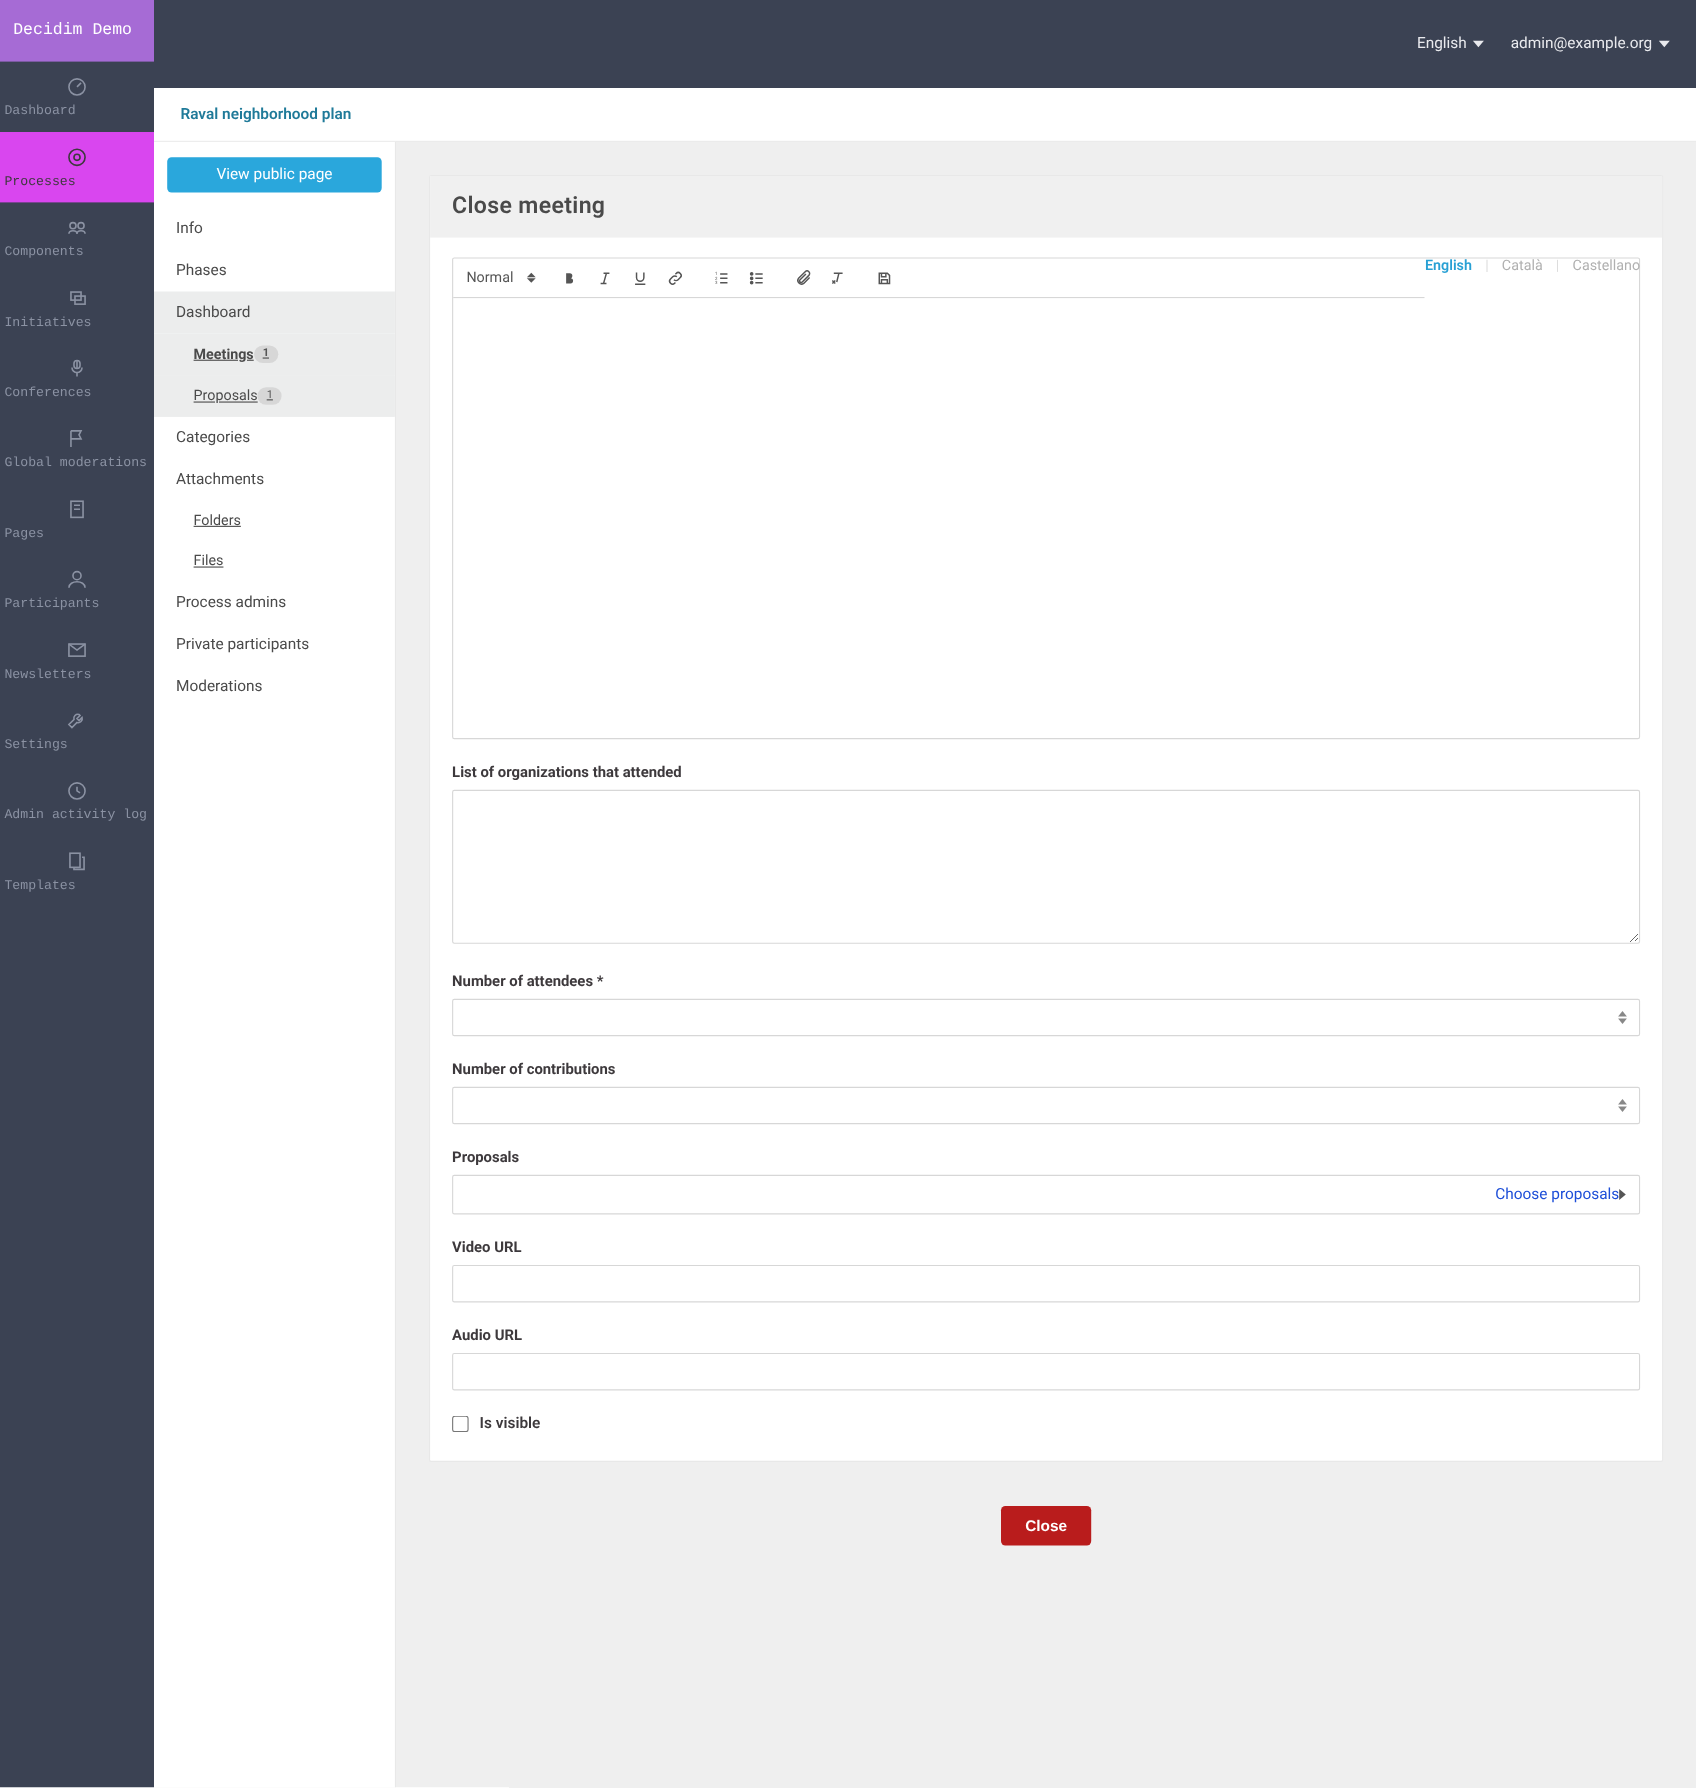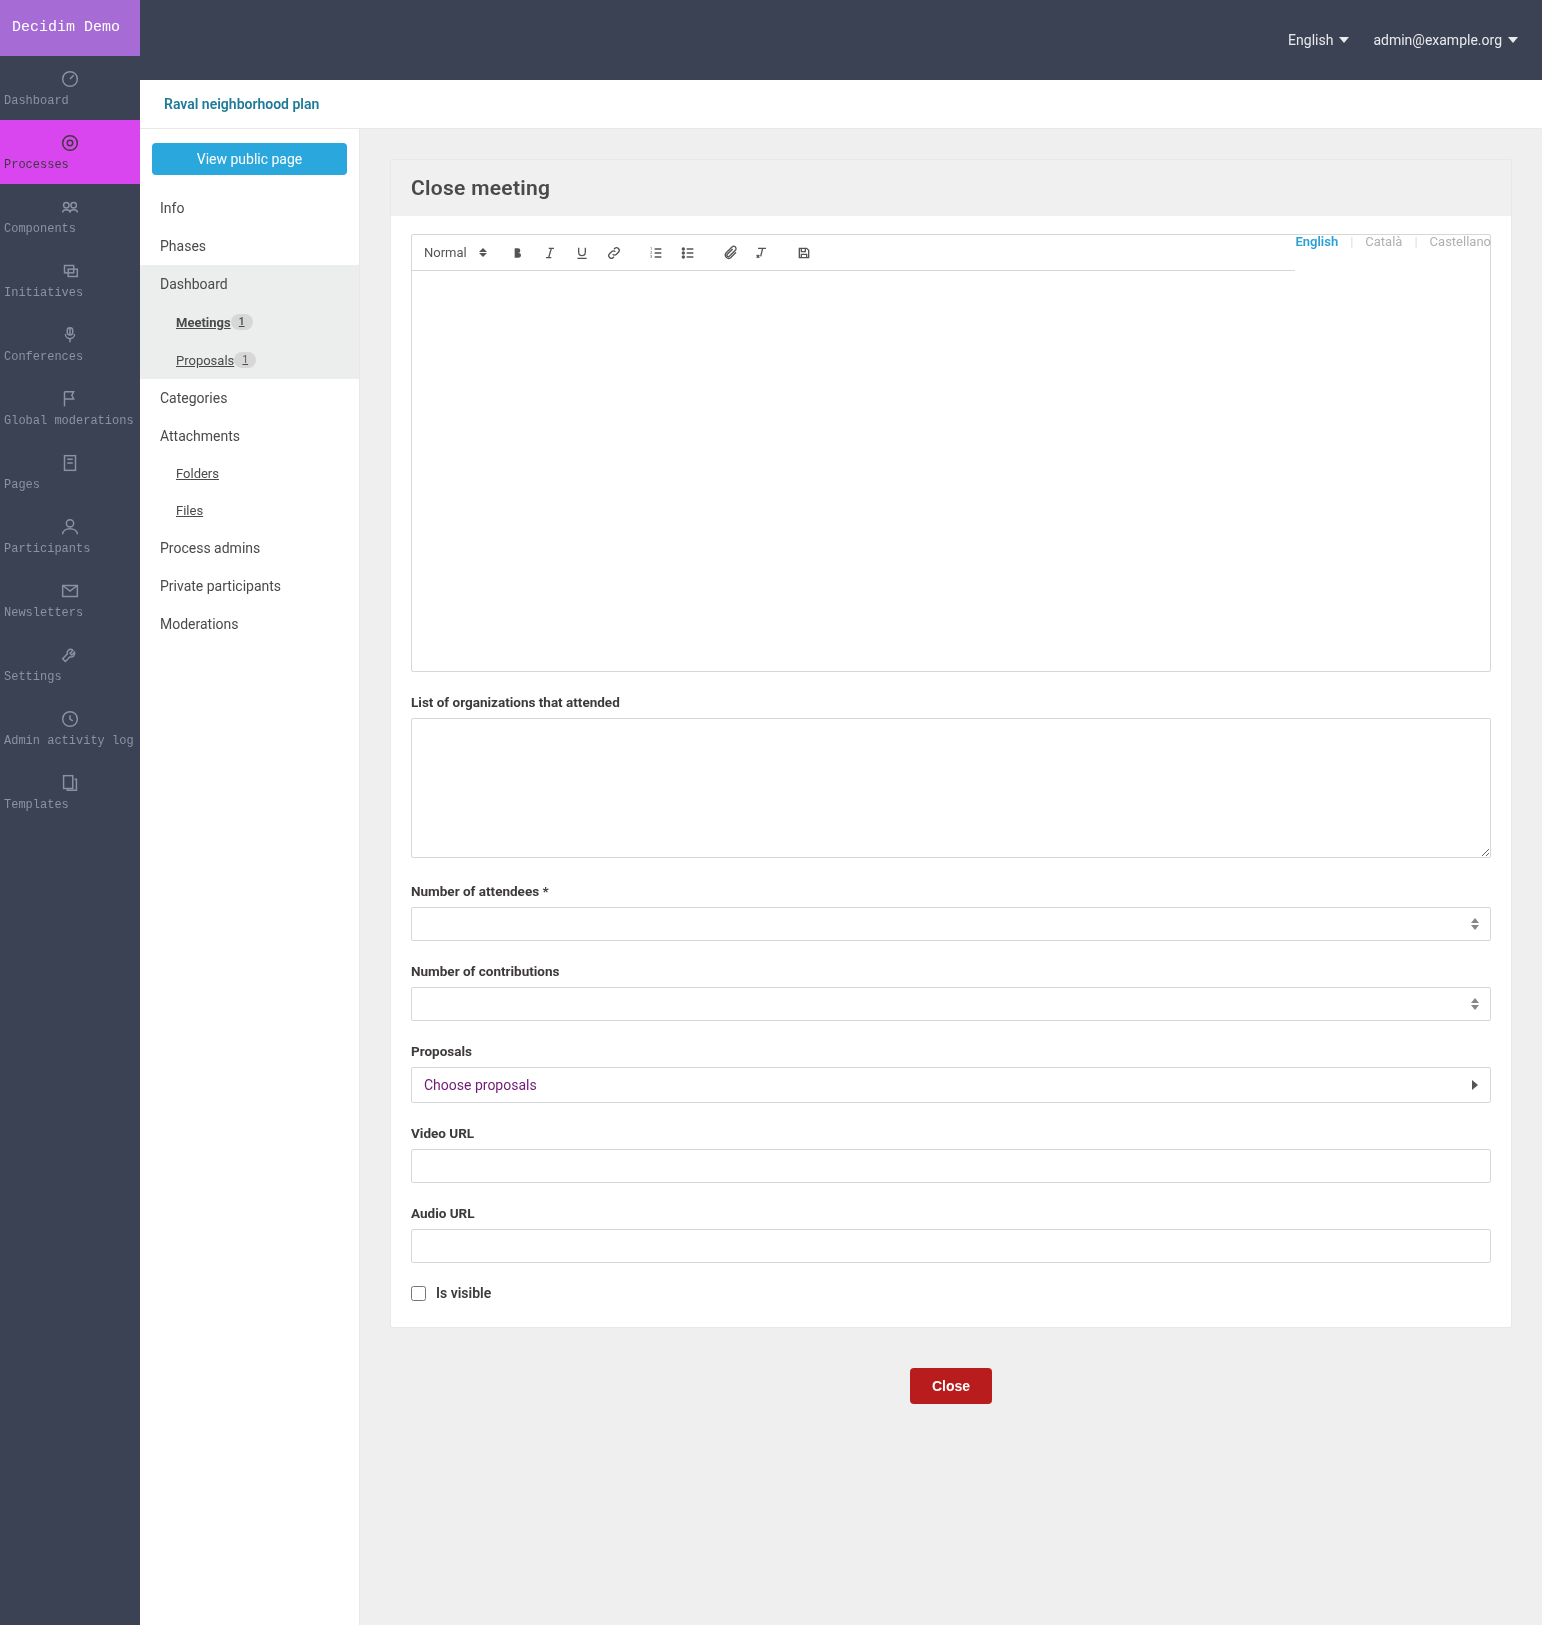--- a/index.html
+++ b/index.html
@@ -61,21 +61,21 @@
 
   textarea.input, input.input { width: 100%; border: 1px solid #d7d7d7; border-radius: 2px; padding: 8px 10px; font-size: 14px; font-family: inherit; resize: vertical; background: #fff; }
   textarea.input { min-height: 140px; }
 
   .num-wrap { position: relative; }
   .num-stepper { position: absolute; right: 4px; top: 50%; transform: translateY(-50%); width: 16px; height: 22px; display: flex; flex-direction: column; justify-content: center; gap: 2px; color: #888; pointer-events: none; }
   .num-stepper .up, .num-stepper .down { width: 0; height: 0; border-left: 4px solid transparent; border-right: 4px solid transparent; }
   .num-stepper .up { border-bottom: 5px solid #888; }
   .num-stepper .down { border-top: 5px solid #888; }
 
-  .select-like { display: flex; justify-content: space-between; align-items: center; border: 1px solid #d7d7d7; border-radius: 2px; padding: 9px 12px; font-size: 14px; cursor: pointer; color: #701a75; gap: 44px; }
+  .select-like { display: flex; justify-content: flex-end; align-items: center; border: 1px solid #d7d7d7; border-radius: 2px; padding: 9px 12px; font-size: 14px; cursor: pointer; color: #1d4ed8; }
   .select-caret { width: 0; height: 0; border-top: 5px solid transparent; border-bottom: 5px solid transparent; border-left: 6px solid #555; }
 
   .checkbox-row { display: flex; align-items: center; gap: 10px; font-size: 14px; font-weight: 600; }
   .checkbox-row input { width: 15px; height: 15px; cursor: pointer; }
 
   .submit-row { text-align: center; margin-top: 40px; }
   .btn-primary { background: #b91c1c; color: #fff; border: none; border-radius: 4px; padding: 10px 22px; font-size: 14px; cursor: pointer; font-weight: bold; }
 </style>
 </head>
 <body>

